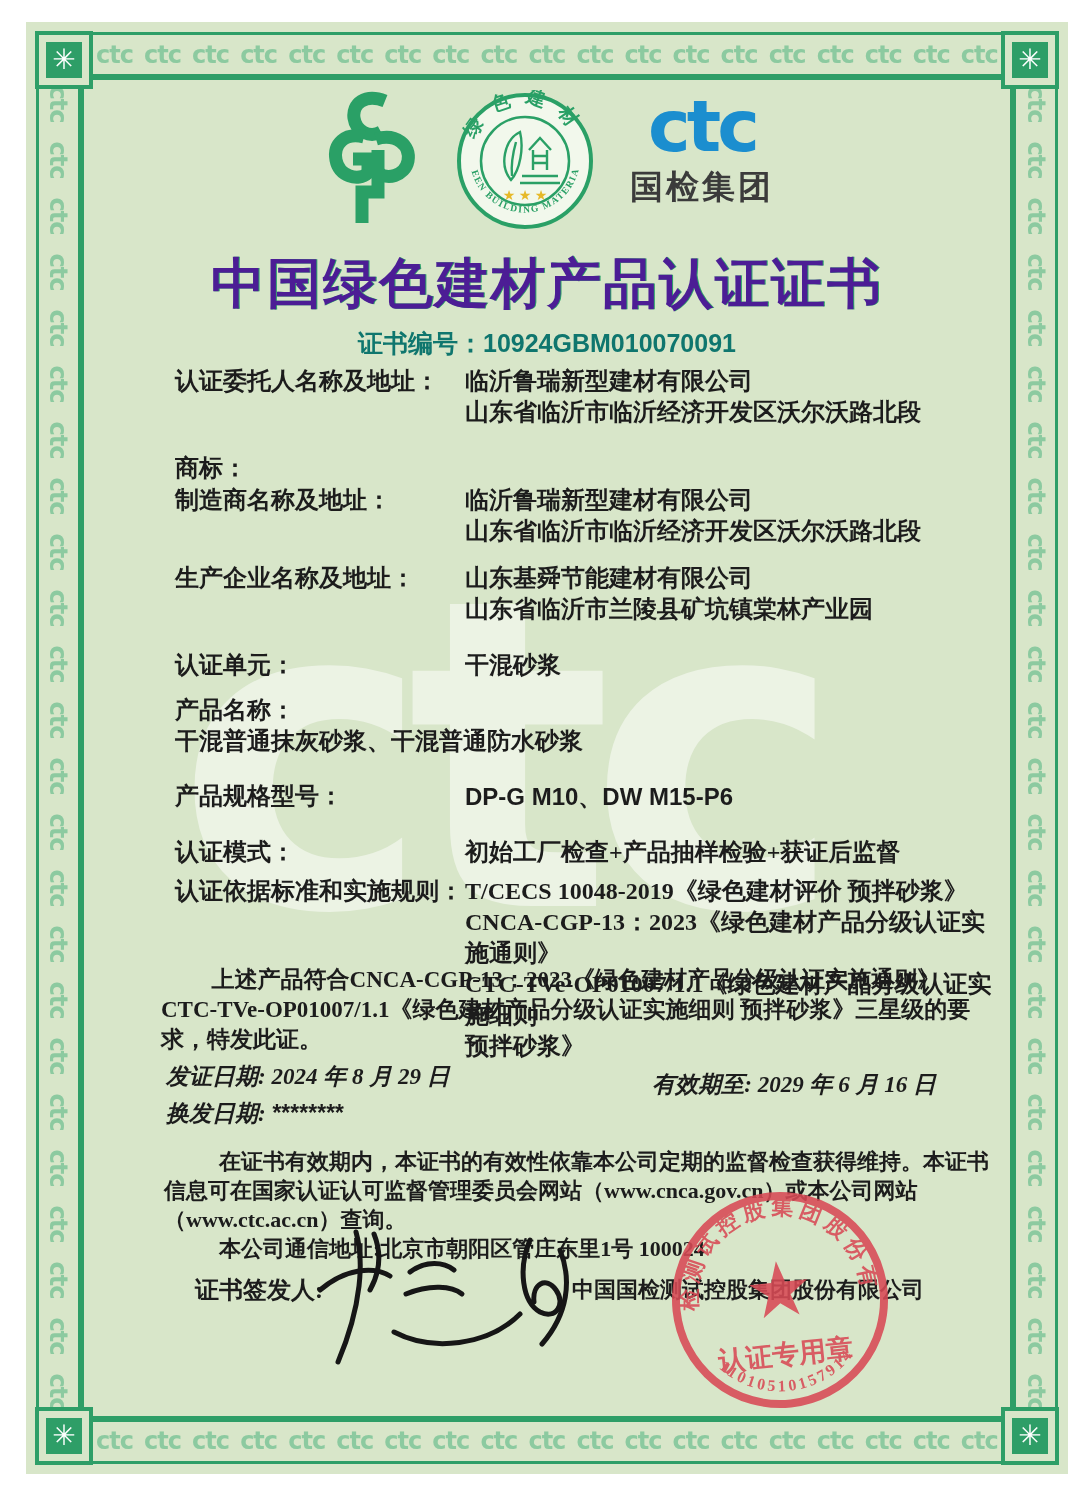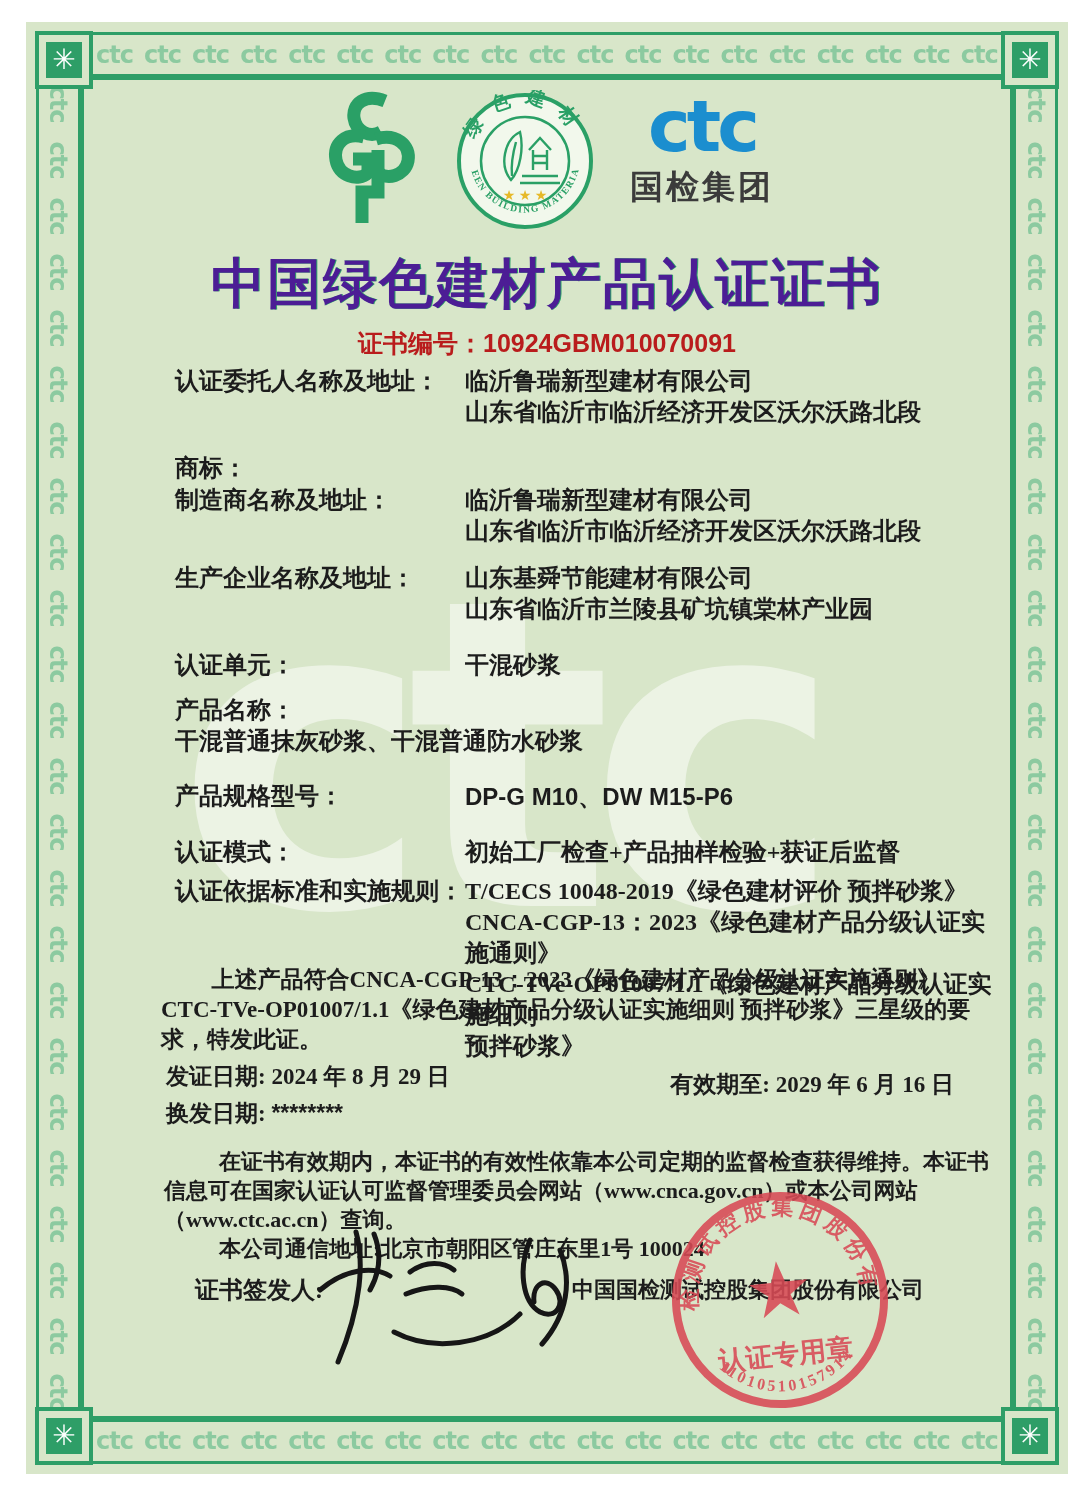--- a/index.html
+++ b/index.html
@@ -32,34 +32,34 @@
   .gbp-logo{width:100px;height:140px;}
   .seal-logo{width:142px;height:142px;}
   .ctc-block{display:flex;flex-direction:column;align-items:center;margin-top:4px;}
   .ctc-word{font:900 72px/0.9 "DejaVu Sans",sans-serif;color:#1b8ecf;letter-spacing:-4px;}
   .ctc-name{font:900 33px/1.2 "Liberation Sans",sans-serif;color:#3b3b3b;letter-spacing:3px;margin-top:8px;}
   
   .title{position:absolute;left:0;right:0;top:226px;text-align:center;z-index:3;
      font-weight:900;font-size:54px;color:#4c1d95;letter-spacing:2px;
      text-shadow:1px 0 0 #2ea46a;}
   .cert-no{position:absolute;left:0;right:0;top:305px;text-align:center;z-index:3;
-     font-weight:700;font-size:25px;color:#b91c1c;}
+     font-weight:700;font-size:25px;color:#0f766e;}
   
   .fields{position:absolute;left:149px;right:60px;top:344px;z-index:3;color:#1c1c1c;}
   .row{display:flex;}
   .row .lbl{width:290px;flex:none;font-weight:700;font-size:24px;line-height:31px;}
   .row .val{flex:1;font-weight:700;font-size:24px;line-height:31px;}
   .val.sans, .sans{font-family:"Liberation Sans",sans-serif;letter-spacing:0;}
   .mt25{margin-top:25px;} .mt16{margin-top:16px;} .mt14{margin-top:14px;flex-direction:column;}
   .mt24{margin-top:24px;} .mt6{margin-top:8px;} .mt1{margin-top:1px;}
   
   .statement{position:absolute;left:135px;right:78px;top:943px;z-index:3;
      font-weight:700;font-size:23px;line-height:30px;color:#1c1c1c;text-indent:2.2em;}
-  .dates{position:absolute;left:140px;right:114px;top:1040px;display:flex;
-     justify-content:space-between;z-index:3;font-weight:700;font-size:23px;color:#1c1c1c;}
+  .dates{position:absolute;left:140px;right:132px;top:1040px;display:flex;
+     justify-content:space-between;z-index:3;font-weight:700;font-size:23px;color:#1c1c1c;font-style:italic;}
   .dates .col .line{line-height:30px;margin-bottom:6px;}
   .dates .right{margin-top:8px;}
   .footer-note{position:absolute;left:138px;right:69px;top:1125px;z-index:3;
      font-weight:700;font-size:22px;line-height:29px;color:#1c1c1c;}
   .footer-note p{margin:0;text-indent:2.5em;}
   
   .signer-label{position:absolute;left:169px;top:1252px;z-index:3;font-weight:700;font-size:24px;color:#1c1c1c;}
   .signature{position:absolute;left:272px;top:1188px;z-index:3;}
   .company-name{position:absolute;left:546px;top:1253px;z-index:3;font-weight:700;
      font-size:22px;letter-spacing:0px;color:#1c1c1c;}

